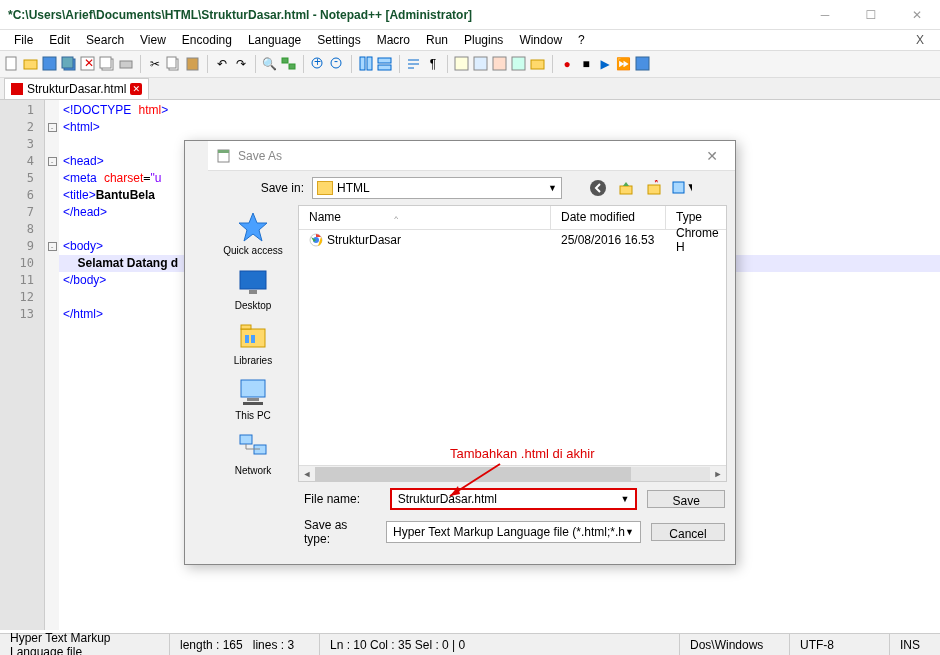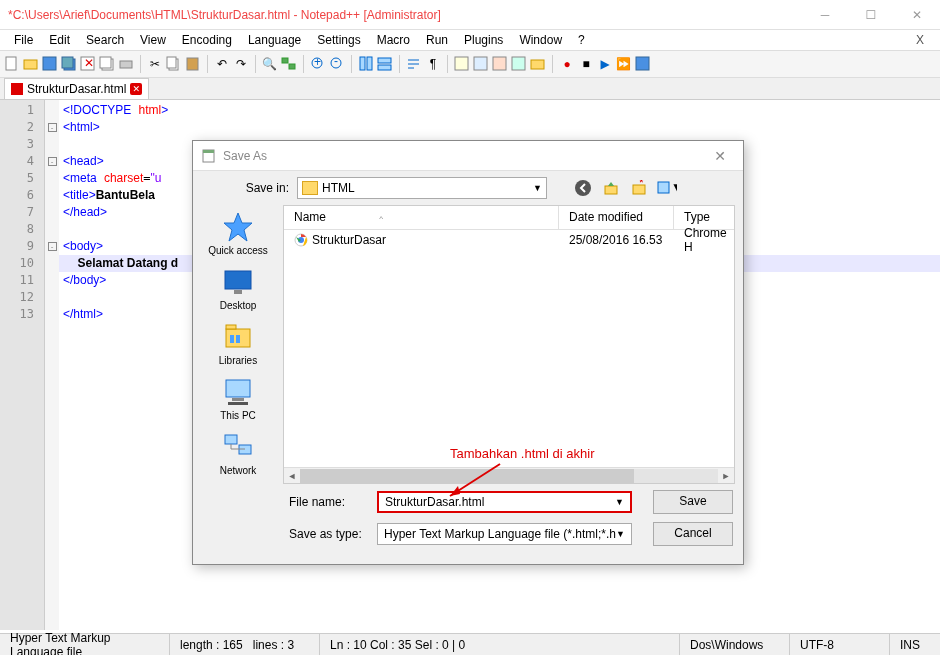--- a/index.html
+++ b/index.html
@@ -1,20 +1,20 @@
 <!DOCTYPE html>
 <html><head>
 <meta charset="utf-8">
 <style>
 * { box-sizing: border-box; margin: 0; padding: 0; font-family: "Segoe UI", Tahoma, sans-serif; font-size: 12px; }
 body { background: #fff; width: 940px; height: 655px; overflow: hidden; position: relative; }
 
 
 .titlebar { height: 30px; background: #fff; display: flex; align-items: center; padding-left: 8px; border-bottom: 1px solid #e0e0e0; }
-.titlebar .title { color: #ef4444; flex: 1; }
+.titlebar .title { color: #14532d; flex: 1; font-weight: bold; }
 .titlebar .winbtns { display: flex; }
 .titlebar .winbtn { width: 46px; height: 30px; display: flex; align-items: center; justify-content: center; color: #999; }
 
 
 .menubar { height: 20px; display: flex; align-items: center; padding: 0 6px; gap: 0; }
 .menubar .m { padding: 2px 8px; color: #000; }
 .menubar .mx { margin-left: auto; padding-right: 10px; color: #555; }
 
 
 .toolbar { height: 28px; border-top: 1px solid #ddd; border-bottom: 1px solid #ddd; display: flex; align-items: center; padding: 0 4px; gap: 3px; background: #f5f5f5; }
@@ -36,21 +36,21 @@
 .fold .box { width: 9px; height: 9px; border: 1px solid #888; font-size: 8px; line-height: 7px; text-align: center; color: #888; }
 .code { flex: 1; padding-top: 2px; }
 .code .cl { height: 17px; line-height: 17px; padding-left: 4px; font-family: Consolas, monospace; font-size: 12px; white-space: pre; }
 .hl { background: #e8e8ff; display: block; width: 100%; } .tag { color: #0000ff; } .attr { color: #ff0000; } .str { color: #8000ff; } .text { color: #000; font-weight: bold; }
 
 
 .statusbar { position: absolute; bottom: 0; left: 0; right: 0; height: 22px; background: #f0f0f0; border-top: 1px solid #ccc; display: flex; align-items: center; }
 .statusbar .cell { padding: 12px 10px; border-right: 1px solid #ccc; height: 100%; display: flex; align-items: center; }
 
 
-.dialog { position: absolute; left: 192px; top: 140px; width: 552px; height: 425px; background: #f0f0f0; border: 1px solid #888; box-shadow: 3px 3px 12px rgba(0,0,0,0.25); display: flex; flex-direction: column; }
+.dialog { position: absolute; left: 184px; top: 140px; width: 552px; height: 425px; background: #f0f0f0; border: 1px solid #888; box-shadow: 3px 3px 12px rgba(0,0,0,0.25); display: flex; flex-direction: column; padding-left: 23px; }
 .dlg-title { height: 30px; display: flex; align-items: center; padding: 0 8px; background: #fff; border-bottom: 1px solid #e0e0e0; }
 .dlg-title .ic { width: 16px; height: 16px; margin-right: 6px; display: inline-flex; align-items: center; justify-content: center; }
 .dlg-title .t { color: #888; flex: 1; }
 .dlg-title .x { width: 30px; text-align: center; color: #888; font-size: 14px; }
 
 .dlg-toolbar { height: 34px; display: flex; align-items: center; padding: 0 10px 0 40px; gap: 8px; }
 .dlg-toolbar .lbl { width: 56px; text-align: right; }
 .dlg-toolbar .combo { flex: 1; max-width: 250px; height: 22px; border: 1px solid #aaa; background: #fff; display: flex; align-items: center; padding: 0 4px; }
 .dlg-toolbar .combo .fic { width: 16px; height: 14px; background: #ffd96b; border: 1px solid #daa520; margin-right: 4px; }
 .dlg-toolbar .combo .dd { margin-left: auto; font-size: 9px; }
@@ -76,21 +76,21 @@
 .dlg-files .scroll { position: absolute; bottom: 0; left: 0; right: 0; height: 16px; background: #f0f0f0; border-top: 1px solid #ddd; display: flex; align-items: center; }
 .dlg-files .scroll .ar { width: 16px; text-align: center; font-size: 9px; color: #666; }
 .dlg-files .scroll .track { flex: 1; height: 14px; background: #e4e4e4; position: relative; }
 .dlg-files .scroll .thumb { position: absolute; left: 0; width: 80%; height: 100%; background: #ccc; }
 
 .dlg-bottom { padding: 6px 10px 10px 96px; }
 .dlg-row { display: flex; align-items: center; margin-bottom: 8px; gap: 10px; }
 .dlg-row .lbl { width: 78px; }
 .dlg-row .fld { width: 255px; height: 22px; border: 1px solid #aaa; background: #fff; display: flex; align-items: center; padding: 0 6px; }
 .dlg-row .fld .dd { margin-left: auto; font-size: 9px; }
-.dlg-row .btn { width: 80px; height: 24px; border: 1px solid #aaa; background: #e8e8e8; text-align: center; line-height: 20px; margin-left: auto; }
+.dlg-row .btn { width: 80px; height: 18px; border: 1px solid #aaa; background: #e8e8e8; text-align: center; line-height: 20px; margin-left: auto; }
 .fname-highlight { border: 2px solid #d00 !important; }
 
 
 .anno { position: absolute; color: #d00; font-size: 13px; }
 .arrow { position: absolute; }
 </style>
 </head>
 <body>
 
 <div class="titlebar">

